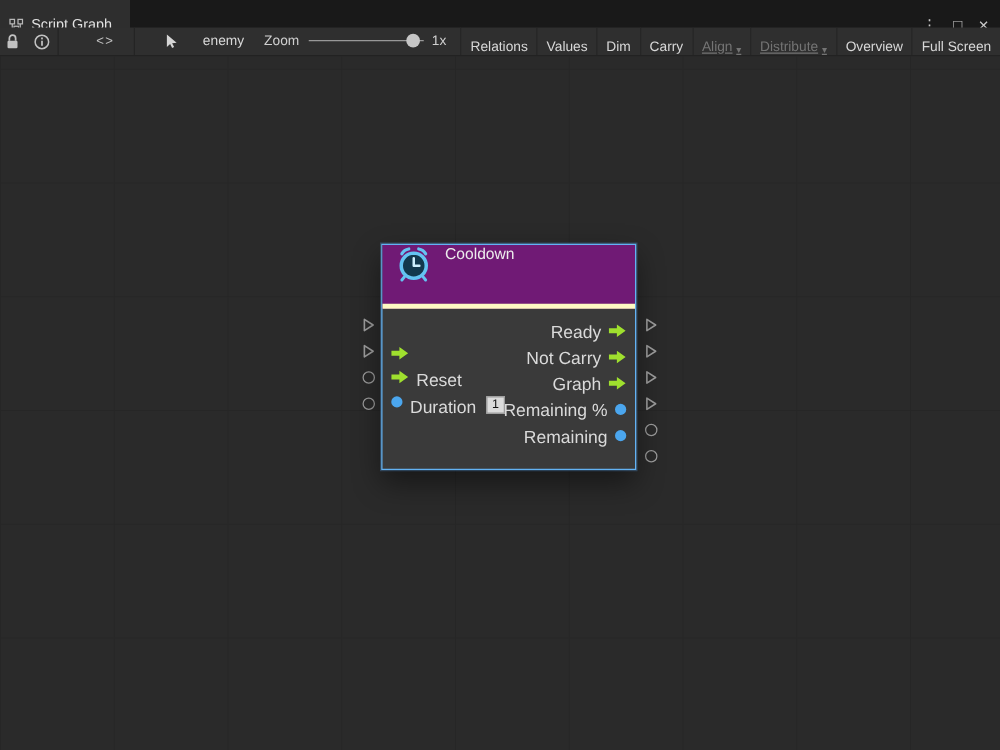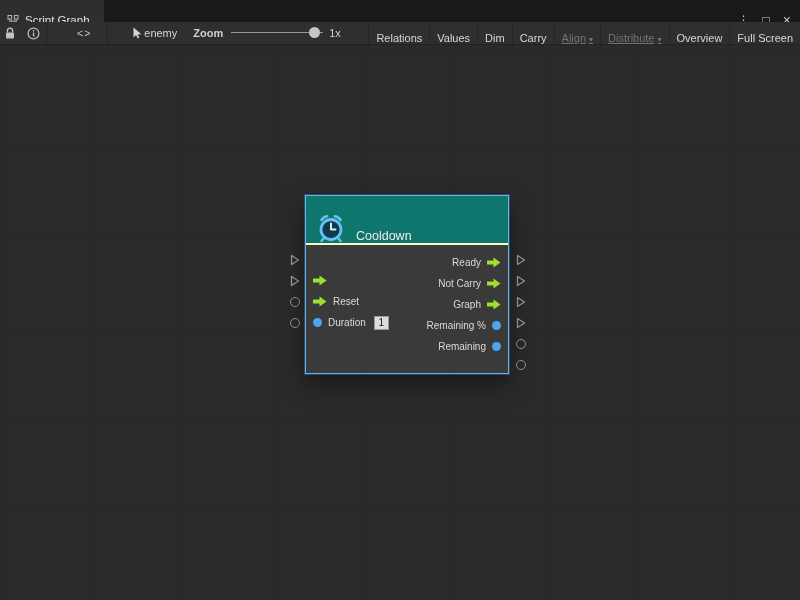--- a/index.html
+++ b/index.html
@@ -30,22 +30,22 @@
   .toolbar{
     position:absolute;top:22px;left:0;right:0;height:22px;
     background:#2f2f2f;border-bottom:1px solid #222;
     display:flex;align-items:center;font-size:11px;color:#d4d4d4;
   }
   .ticon{display:flex;align-items:center;justify-content:center;height:22px;}
   .tlock{padding:0 6px 0 5px;}
   .tinfo{padding:0 6px;}
   .tdiv{width:1px;height:22px;background:#242424;}
   .tcode{padding:0 16px;margin-left:14px;color:#c4c4c4;font-size:10.5px;letter-spacing:1px;}
-  .context{display:flex;align-items:center;gap:0;margin-left:24px;color:#d8d8d8;}
-  .zoom-label{margin-left:16px;color:#cfcfcf;font-weight:bold;}
+  .context{display:flex;align-items:center;gap:18px;margin-left:24px;color:#d8d8d8;}
+  .zoom-label{margin-left:16px;color:#cfcfcf;}
   .slider{position:relative;width:92px;height:22px;margin-left:8px;}
   .slider .track{position:absolute;top:10px;left:0;right:0;height:1px;background:#989898;}
   .slider .knob{position:absolute;top:5px;right:3px;width:11px;height:11px;border-radius:50%;background:#c6c6c6;}
   .zoom-value{margin-left:6px;color:#cfcfcf;}
   .tbar-buttons{margin-left:auto;display:flex;align-items:stretch;height:22px;}
   .tbar-btn{
     display:flex;align-items:flex-end;padding:0 7px;
     border-left:1px solid #262626;color:#d8d8d8;font-size:11px;cursor:default;white-space:nowrap;
   }
   .tbar-btn.disabled{color:#747474;text-decoration:underline;}
@@ -60,29 +60,29 @@
     background-size:91px 91px;
     background-position:0 10px;
   }
   
   .node{
     position:absolute;left:305px;top:150px;width:202px;
     background:#3a3a3a;border:1px solid #63b2f3;
     box-shadow:0 0 0 1px rgba(90,170,245,.28), 0 10px 22px rgba(0,0,0,.45);
   }
   .node-header{
-    height:47px;background:#0f766e;border-bottom:2px solid #fef9c3;
-    display:flex;align-items:flex-end;gap:10px;padding:0 10px;
+    height:47px;background:#701a75;border-bottom:4px solid #fef9c3;
+    display:flex;align-items:flex-start;gap:10px;padding:0 10px;
   }
   .node-title{font-size:12.5px;color:#ececec;}
   .ports{padding:7px 0 16px;}
   .prow{height:21px;display:flex;align-items:center;justify-content:space-between;padding:0 7px;}
-  .pleft{display:flex;align-items:center;gap:6px;min-width:10px;margin-top:36px;}
+  .pleft{display:flex;align-items:flex-start;gap:6px;min-width:10px;margin-top:36px;}
   .pright{display:flex;align-items:center;gap:6px;margin-left:auto;}
-  .plabel{font-size:10px;color:#dadada;white-space:nowrap;}
+  .plabel{font-size:14px;color:#dadada;white-space:nowrap;}
   .dot{width:9px;height:9px;border-radius:50%;}
   .dot.float{background:#4ba6ee;}
   .dot.bool{background:#b47fe4;}
   .field{
     width:15px;height:14px;box-sizing:border-box;background:#dcdcdc;border:1px solid #9a9a9a;
     color:#141414;font-size:10px;text-align:center;padding:0;margin-left:2px;
     font-family:"Liberation Sans",sans-serif;
   }
   .checkbox{width:11px;height:11px;background:#242424;border:1px solid #9a9a9a;margin-left:2px;}
   

